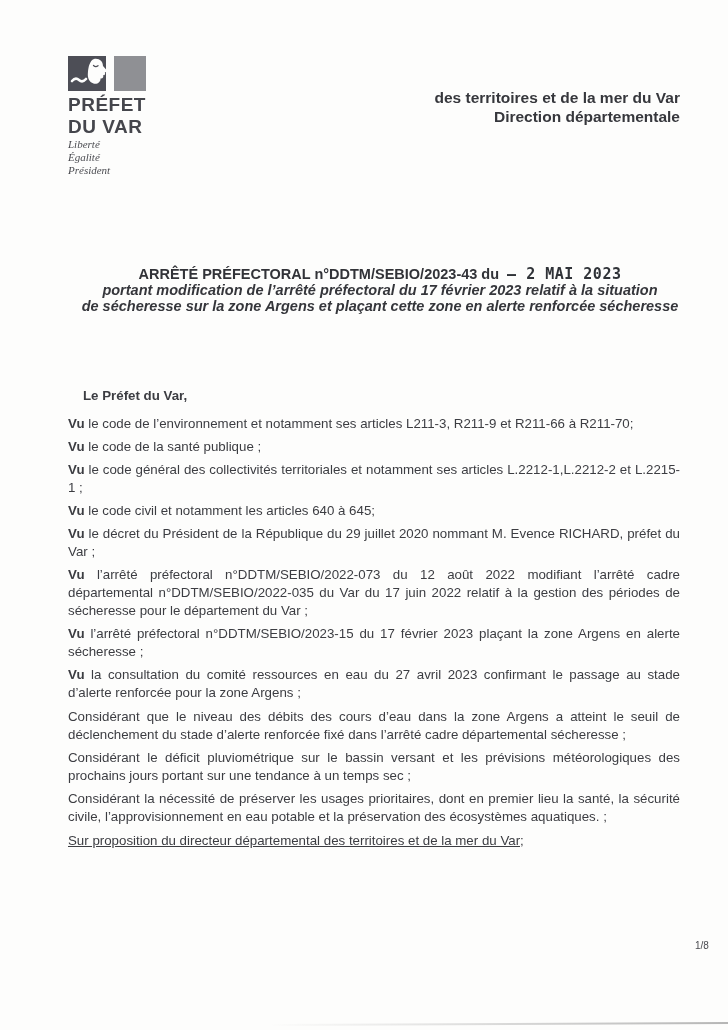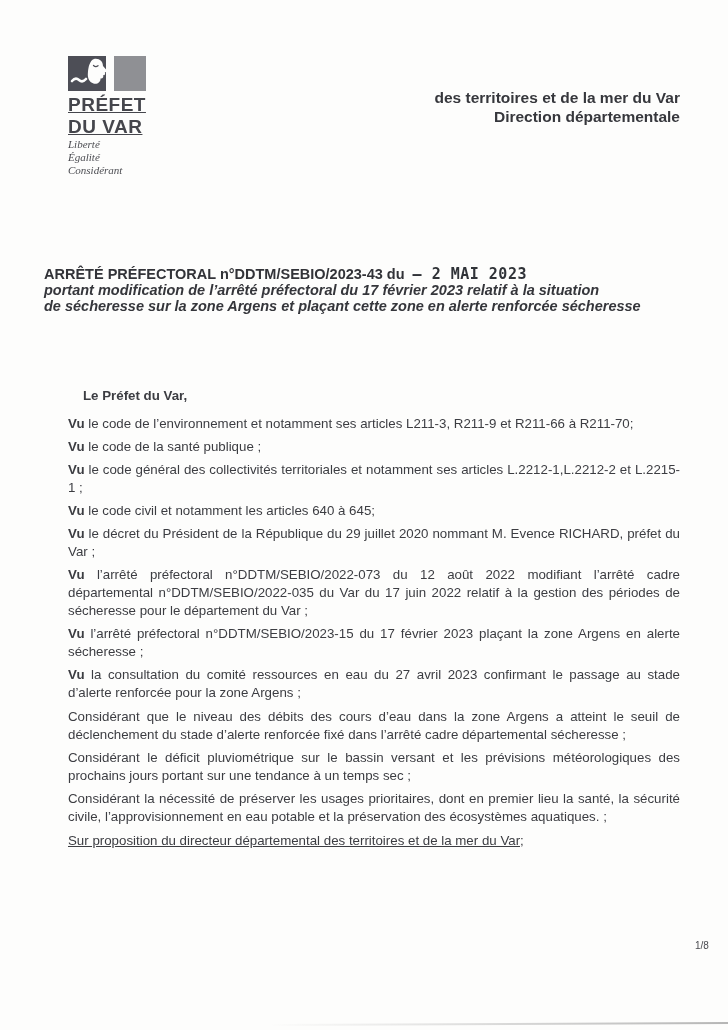--- a/index.html
+++ b/index.html
@@ -11,36 +11,36 @@
     font-family:"Liberation Sans", sans-serif;
     color:#3c3d42;
     overflow:hidden;
   }
   
   .logo-block{position:absolute;left:68px;top:56px;width:180px;}
   .flag{display:block;width:80px;height:35px;}
   .institution{
     margin-top:3px;
     font-weight:700;font-size:19px;line-height:22px;
-    letter-spacing:.5px;color:#45464c;text-decoration:underline;
+    letter-spacing:.5px;color:#45464c;
   }
   .motto{
     font-family:"Liberation Serif", serif;
     font-style:italic;font-size:11px;line-height:13px;color:#4c4d52;
   }
   
   .header-right{
     position:absolute;right:48px;top:88px;
     text-align:right;font-weight:700;font-size:15.5px;line-height:19px;
     color:#36373c;
   }
   
   .title-block{
-    position:absolute;left:44px;top:266px;width:640px;
-    text-align:left;color:#323338;
+    position:absolute;left:60px;top:266px;width:640px;
+    text-align:center;color:#323338;
   }
   .title-line1{font-weight:700;font-size:14.5px;line-height:17px;white-space:nowrap;}
   .stamp{
     font-family:"DejaVu Sans Mono", monospace;
     font-weight:700;font-size:15px;letter-spacing:.5px;
     color:#303338;margin-left:8px;
   }
   .title-sub{
     font-weight:700;font-style:italic;font-size:14.5px;line-height:15.5px;
     color:#35363b;
@@ -83,21 +83,21 @@
 
       <path fill="none" stroke="#4d4e56" stroke-width="1.3" stroke-linecap="round" d="M25.5 9.5 q 2.2 2 4.5 .2"></path>
     </svg>
     <div class="institution">
       <div>PRÉFET</div>
       <div>DU VAR</div>
     </div>
     <div class="motto">
       <div>Liberté</div>
       <div>Égalité</div>
-      <div>Considérant</div>
+      <div>Président</div>
     </div>
   </div>
 
   <div class="header-right">
     <div>des territoires et de la mer du Var</div>
     <div>Direction départementale</div>
   </div>
 
   <div class="title-block">
     <div class="title-line1"><span>ARRÊTÉ PRÉFECTORAL n°DDTM/SEBIO/2023-43 du</span><span class="stamp">– 2 MAI 2023</span></div>

